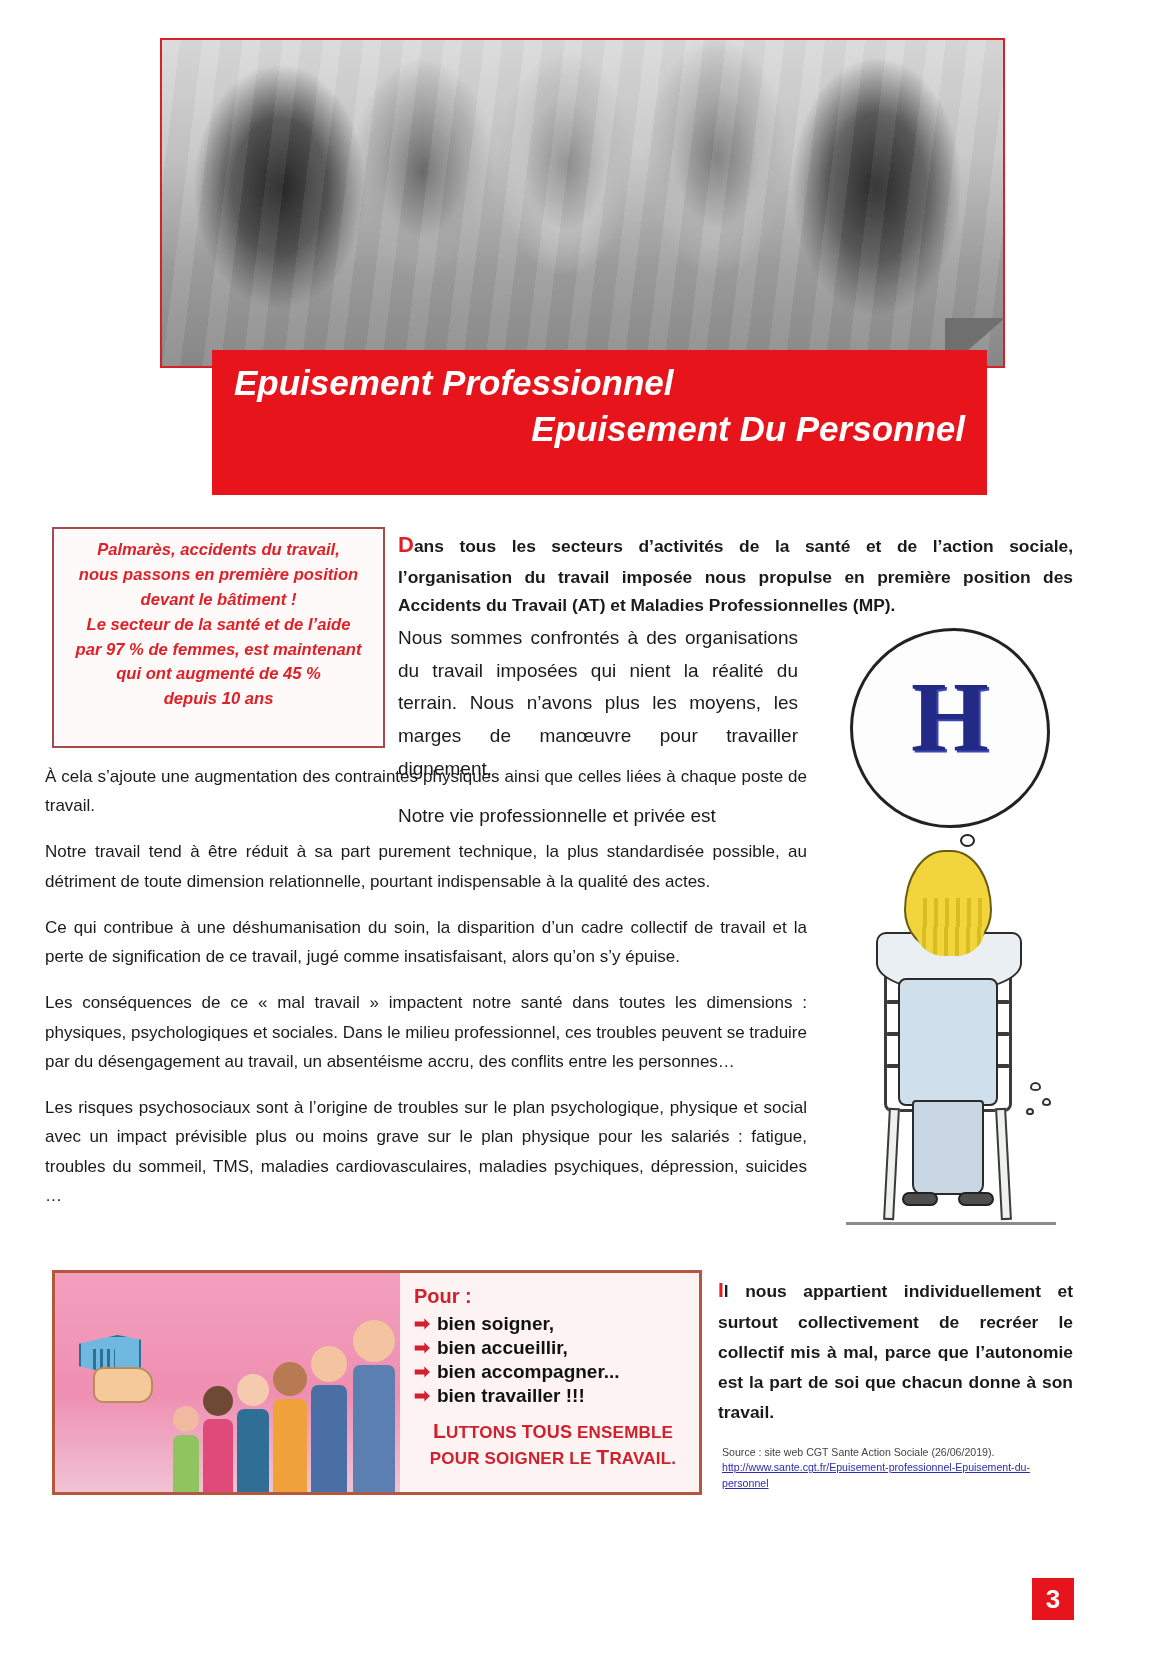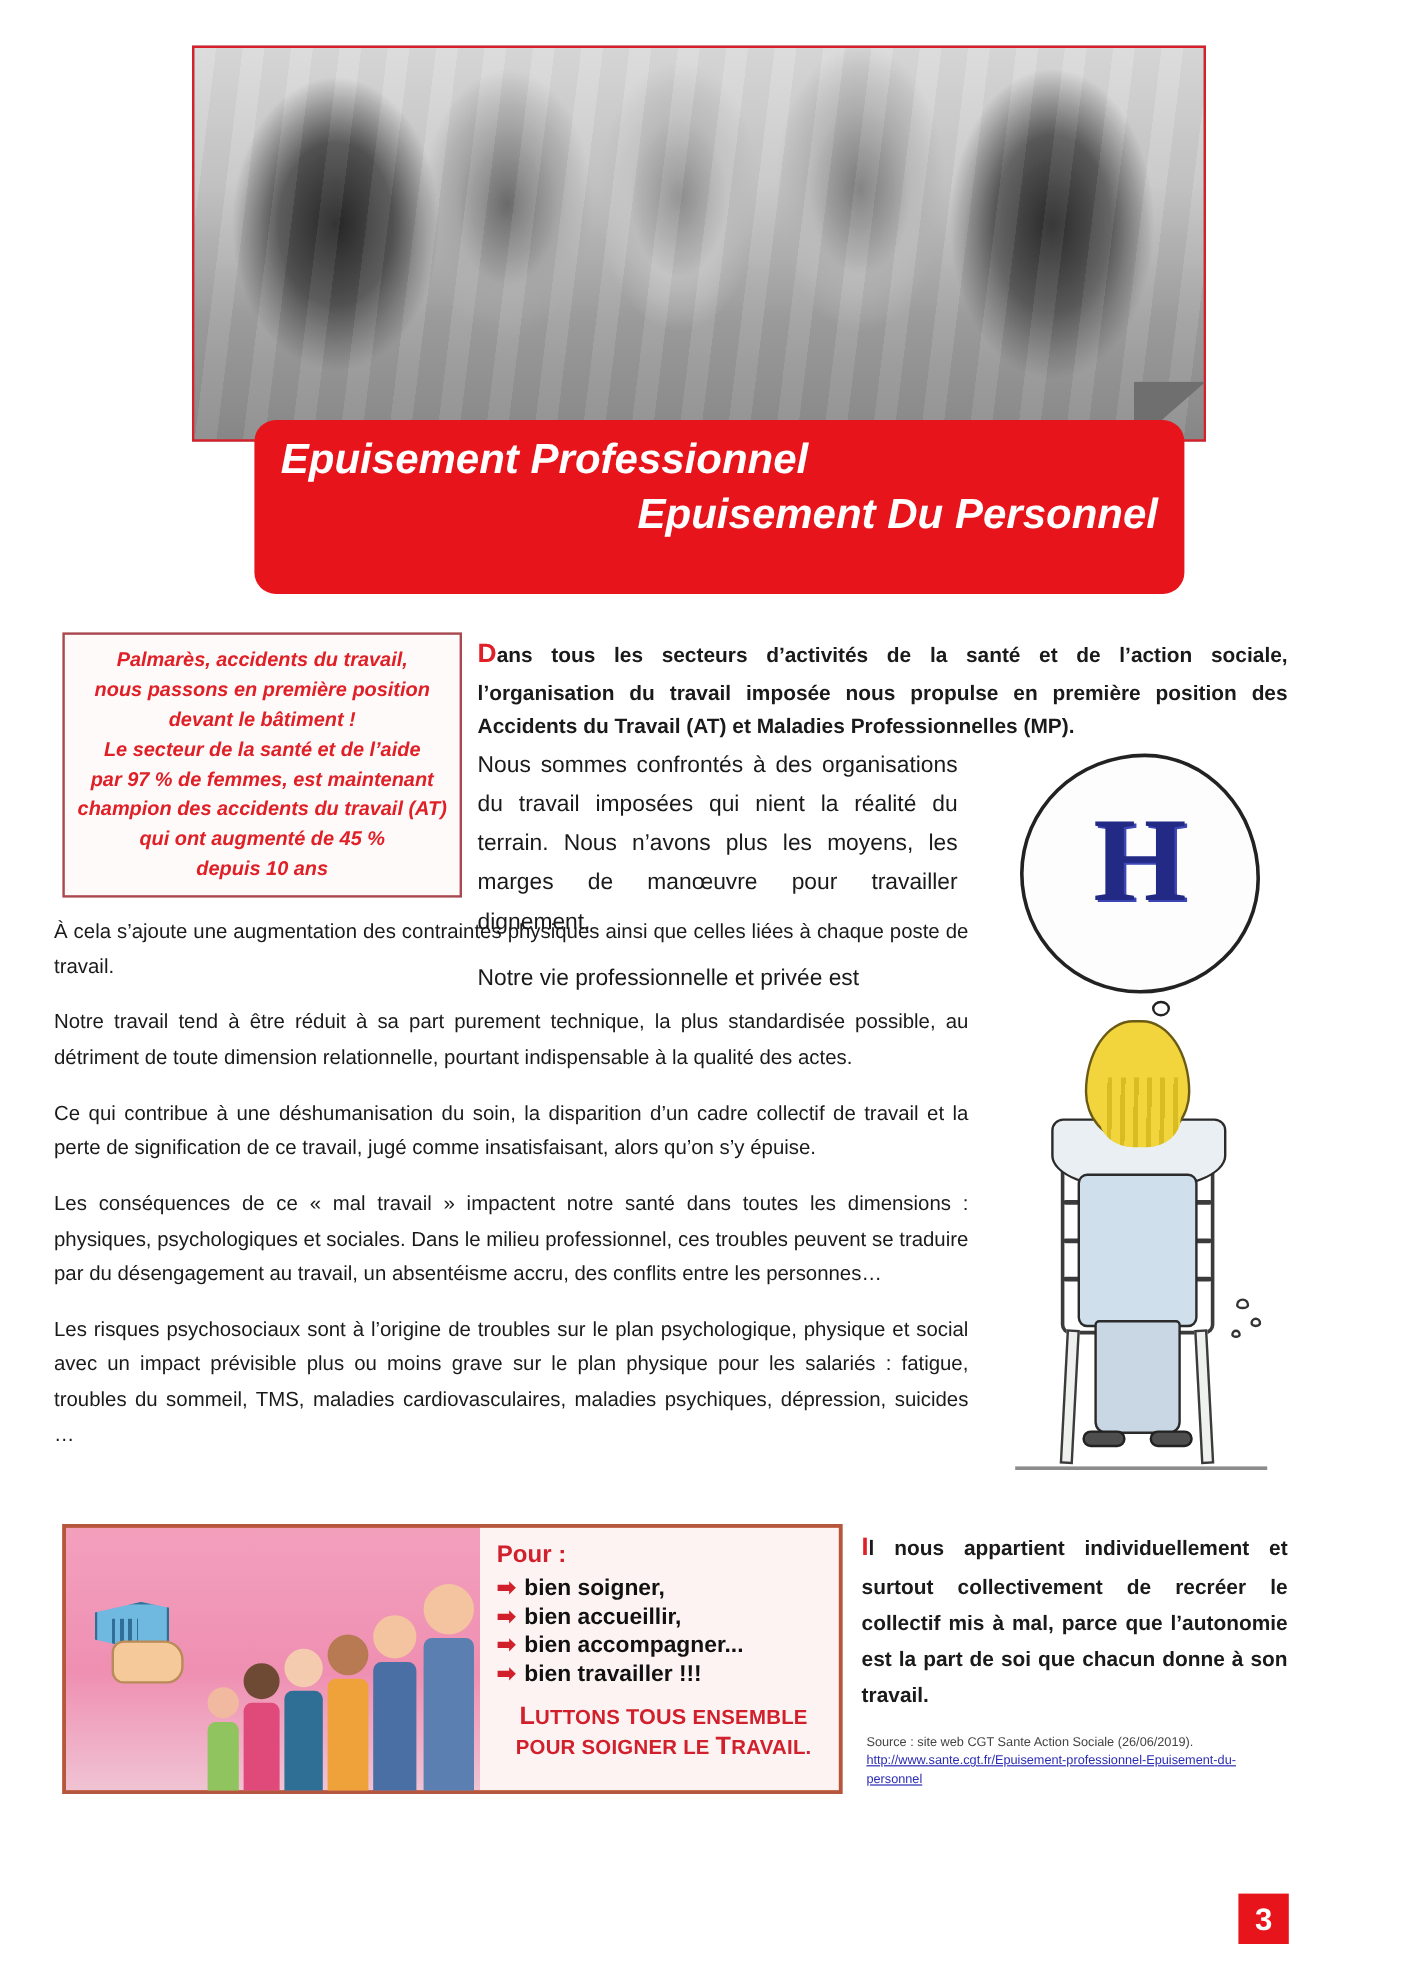--- a/index.html
+++ b/index.html
@@ -55,21 +55,20 @@
     background:#6f6f6f;
     clip-path:polygon(0 0,100% 0,0 100%);
   }
 
   
   .banner {
     position:absolute; left:212px; top:350px; width:775px; height:145px;
     background:#e8141b;
     color:#ffffff;
     padding:10px 18px 0 22px;
-    border-radius:18px;
   }
   .banner-l1, .banner-l2 {
     font-style:italic; font-weight:bold;
     font-size:35px; line-height:1.32;
     white-space:nowrap;
   }
   .banner-l1 { text-align:left; }
   .banner-l2 { text-align:right; padding-right:4px; }
 
   
@@ -167,21 +166,21 @@
   .floor { position:absolute; left:0; top:372px; width:210px; height:3px; background:#8c8c8c; }
   .sweat { position:absolute; border:2px solid #333; background:#fff; border-radius:50% 50% 50% 50%/60% 60% 40% 40%; }
   .sw1{ left:184px; top:232px; width:11px; height:9px; }
   .sw2{ left:196px; top:248px; width:9px; height:8px; }
   .sw3{ left:180px; top:258px; width:8px; height:7px; }
 
   
   .poster {
     position:absolute; left:52px; top:1270px; width:650px; height:225px;
     border:3px solid #b5563e;
-    background:#c2410c;
+    background:#84cc16;
     overflow:hidden;
   }
   .poster-left {
     position:absolute; left:0; top:0; width:345px; height:100%;
     background:linear-gradient(180deg,#f3a0bd 0%, #ef8fb2 55%, #f0c3d3 100%);
   }
   .megaphone-hand {
     position:absolute; left:18px; top:58px; width:96px; height:74px;
   }
   .mega-body {
@@ -254,21 +253,20 @@
   <div class="banner-l1">Epuisement Professionnel</div>
   <div class="banner-l2">Epuisement Du Personnel</div>
 </div>
 
 <div class="callout">
   <p>Palmarès, accidents du travail,</p>
   <p>nous passons en première position</p>
   <p>devant le bâtiment !</p>
   <p>Le secteur de la santé et de l’aide</p>
   <p>par 97 % de femmes, est maintenant</p>
-  <p>champion des accidents du travail (AT)</p>
   <p>qui ont augmenté de 45 %</p>
   <p>depuis 10 ans</p>
 </div>
 
 <div class="intro"><span class="dropcap">D</span><span>ans tous les secteurs d’activités de la santé et de l’action sociale, l’organisation du travail imposée nous propulse en première position des Accidents du Travail (AT) et Maladies Professionnelles (MP).</span></div>
 
 <div class="col-narrow">
   <p>Nous sommes confrontés à des organisations du travail imposées qui nient la réalité du terrain. Nous n’avons plus les moyens, les marges de manœuvre pour travailler dignement.</p>
   <p>Notre vie professionnelle et privée est</p>
 </div>

